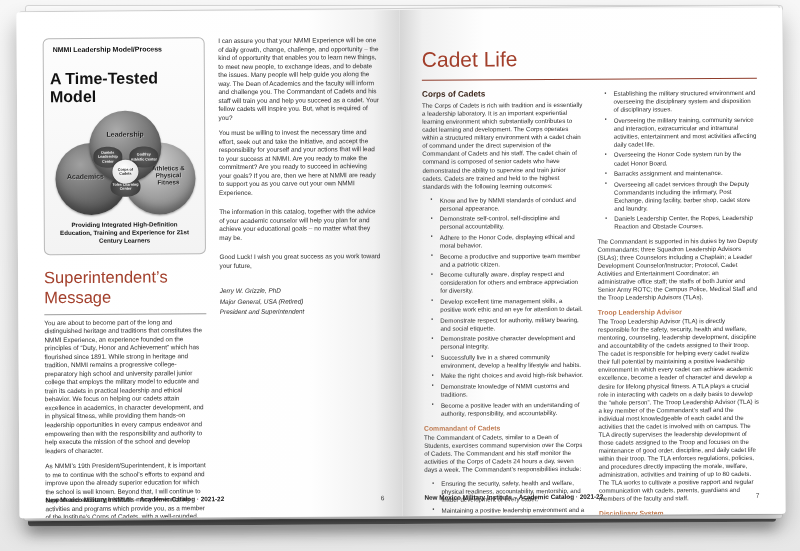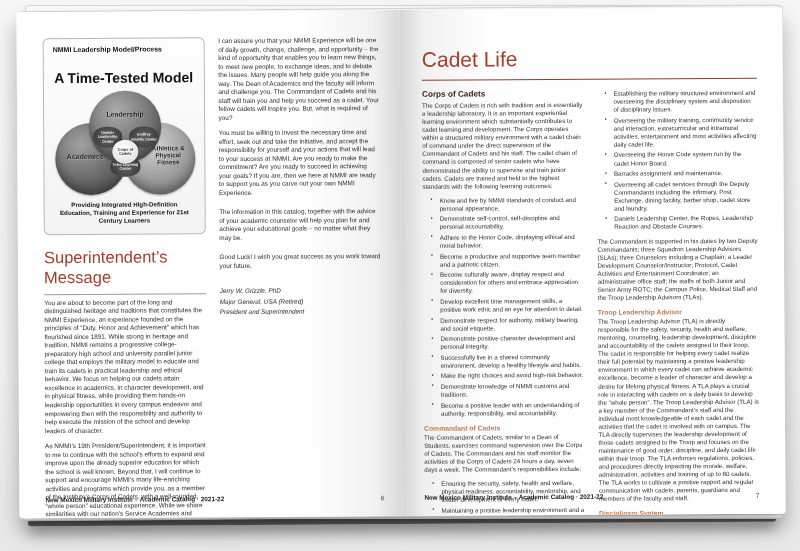--- a/index.html
+++ b/index.html
@@ -32,21 +32,21 @@
   .cols { display:flex; gap:14px; }
   .col { flex:1; min-width:0; }
 
   .p { font-size:6.4px; line-height:1.33; color:#2e2e2e; margin:0 0 7px; }
   .page.right .p { font-size:6.2px; line-height:1.3; margin:0 0 6px; }
 
   
   .model-box { border:1px solid #b7b7b7; border-radius:6px; padding:7px 6px 7px;
                background:linear-gradient(180deg,#fdfdfd,#f3f3f3); margin-bottom:12px; }
   .kicker { font-size:7px; font-weight:bold; color:#101010; margin:0 0 7px 3px; }
-  .model-title { font-size:14px; font-weight:bold; text-align:center; color:#121212; margin:17px 0 5px; }
+  .model-title { font-size:16px; font-weight:bold; text-align:left; color:#121212; margin:17px 0 5px; }
   .venn { position:relative; width:150px; height:104px; margin:0 auto 6px; }
   .vc { position:absolute; width:72px; height:72px; border-radius:50%; box-shadow:inset 0 -6px 9px rgba(0,0,0,.28), 0 1px 2px rgba(0,0,0,.35); }
   .vc-top   { left:39px; top:0;    background:radial-gradient(circle at 38% 28%, #ababab, #707070 55%, #4d4d4d 100%); }
   .vc-left  { left:5px;  top:32px; background:radial-gradient(circle at 35% 30%, #a0a0a0, #646464 58%, #444444 100%); }
   .vc-right { left:73px; top:32px; background:radial-gradient(circle at 42% 30%, #d2d2d2, #969696 60%, #6d6d6d 100%); }
   .vlabel { position:absolute; font-weight:bold; color:#1f1f1f; text-align:center;
             text-shadow:0.5px 0.5px 0 rgba(255,255,255,.5); }
   .vl-top   { left:46px; top:20px; width:58px; font-size:7px; }
   .vl-left  { left:8px;  top:62px; width:54px; font-size:7px; }
   .vl-right { left:96px; top:54px; width:44px; font-size:6.3px; line-height:1.15; }

